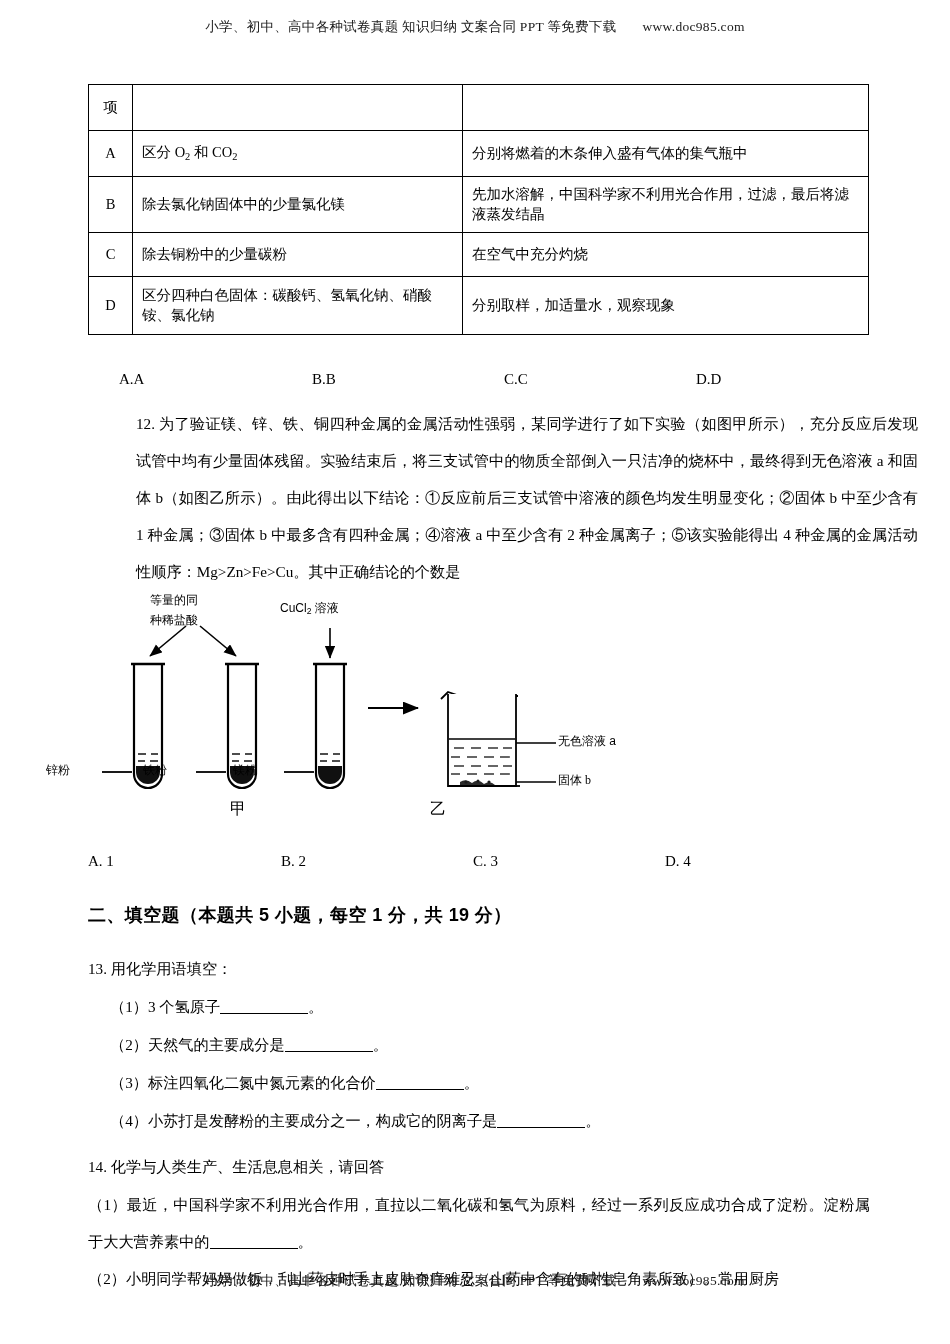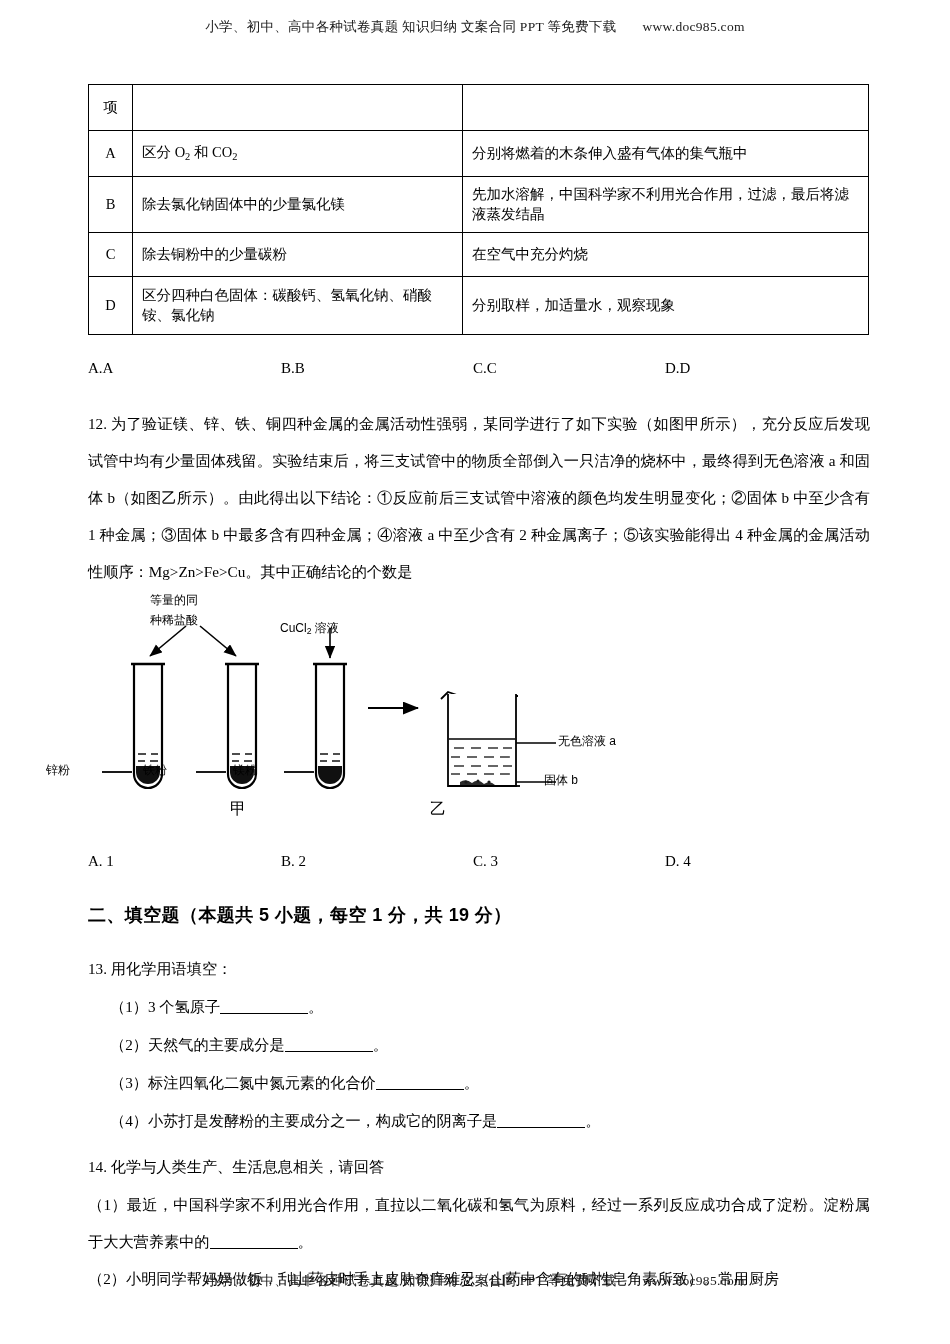--- a/index.html
+++ b/index.html
@@ -161,28 +161,28 @@
         <td class="col-end">在空气中充分灼烧</td>
       </tr>
       <tr class="row-d">
         <td class="col-key">D</td>
         <td class="col-mid">区分四种白色固体：碳酸钙、氢氧化钠、硝酸铵、氯化钠</td>
         <td class="col-end">分别取样，加适量水，观察现象</td>
       </tr>
     </tbody>
   </table>
 
-  <div class="choice-row" style="top:360px;">
+  <div class="choice-row" style="top:371px;margin-left:31px;">
     <span class="ch0">A.A</span>
     <span class="ch1">B.B</span>
     <span class="ch2">C.C</span>
     <span class="ch3">D.D</span>
   </div>
 
-  <div class="para" style="top:405px;">12. 为了验证镁、锌、铁、铜四种金属的金属活动性强弱，某同学进行了如下实验（如图甲所示），充分反应后发现试管中均有少量固体残留。实验结束后，将三支试管中的物质全部倒入一只洁净的烧杯中，最终得到无色溶液 a 和固体 b（如图乙所示）。由此得出以下结论：①反应前后三支试管中溶液的颜色均发生明显变化；②固体 b 中至少含有 1 种金属；③固体 b 中最多含有四种金属；④溶液 a 中至少含有 2 种金属离子；⑤该实验能得出 4 种金属的金属活动性顺序：Mg&gt;Zn&gt;Fe&gt;Cu。其中正确结论的个数是</div>
+  <div class="para" style="top:405px;margin-left:48px;">12. 为了验证镁、锌、铁、铜四种金属的金属活动性强弱，某同学进行了如下实验（如图甲所示），充分反应后发现试管中均有少量固体残留。实验结束后，将三支试管中的物质全部倒入一只洁净的烧杯中，最终得到无色溶液 a 和固体 b（如图乙所示）。由此得出以下结论：①反应前后三支试管中溶液的颜色均发生明显变化；②固体 b 中至少含有 1 种金属；③固体 b 中最多含有四种金属；④溶液 a 中至少含有 2 种金属离子；⑤该实验能得出 4 种金属的金属活动性顺序：Mg&gt;Zn&gt;Fe&gt;Cu。其中正确结论的个数是</div>
 
   <div id="figure">
     <svg width="560" height="240" viewBox="0 0 560 240">
       <defs>
         <marker id="arrHead" markerWidth="9" markerHeight="9" refX="7.5" refY="3.2" orient="auto">
           <path d="M0,0 L8,3.2 L0,6.4 z" fill="#000"></path>
         </marker>
       </defs>
 
       <line x1="98" y1="30" x2="62" y2="60" stroke="#000" stroke-width="1.6" marker-end="url(#arrHead)"></line>
@@ -261,28 +261,28 @@
         <line x1="428" y1="190" x2="432" y2="190" stroke="#000" stroke-width="1.8"></line>
       </g>
 
       <line x1="428" y1="147" x2="468" y2="147" stroke="#000" stroke-width="1.6"></line>
       <line x1="428" y1="186" x2="468" y2="186" stroke="#000" stroke-width="1.6"></line>
     </svg>
 
     <div class="fig-label" style="left:62px; top:-4px;">等量的同</div>
     <div class="fig-label" style="left:62px; top:16px;">种稀盐酸</div>
 
-    <div class="fig-label" style="left:192px; top:4px;margin-top:20px;"><span>CuCl</span><sub>2</sub><span> 溶液</span></div>
+    <div class="fig-label" style="left:192px; top:4px;"><span>CuCl</span><sub>2</sub><span> 溶液</span></div>
 
     <div class="fig-label" style="left:-42px; top:166px;">锌粉</div>
     <div class="fig-label" style="left:55px; top:166px;">铁粉</div>
     <div class="fig-label" style="left:145px; top:166px;text-align:center;">镁粉</div>
 
     <div class="fig-label" style="left:470px; top:137px;">无色溶液 a</div>
-    <div class="fig-label" style="left:456px; top:176px;">固体 b</div>
+    <div class="fig-label" style="left:470px; top:176px;font-family:Liberation Serif, serif;">固体 b</div>
 
     <div class="fig-label" style="left:142px; top:203px; font-size:16px;">甲</div>
     <div class="fig-label" style="left:342px; top:203px; font-size:16px;">乙</div>
   </div>
 
   <div class="choice-row" style="top:853px;">
     <span class="ch0">A. 1</span>
     <span class="ch1">B. 2</span>
     <span class="ch2">C. 3</span>
     <span class="ch3">D. 4</span>

